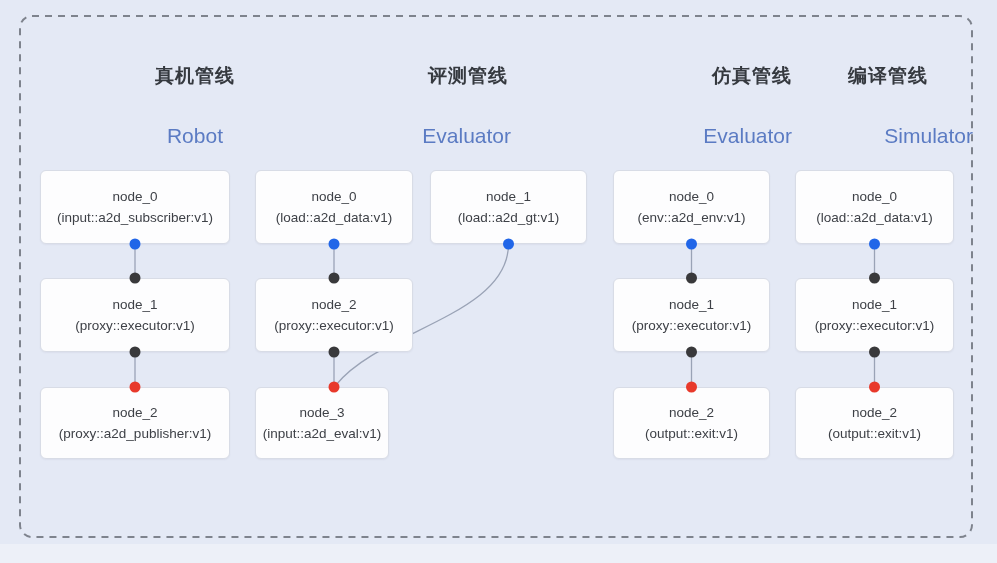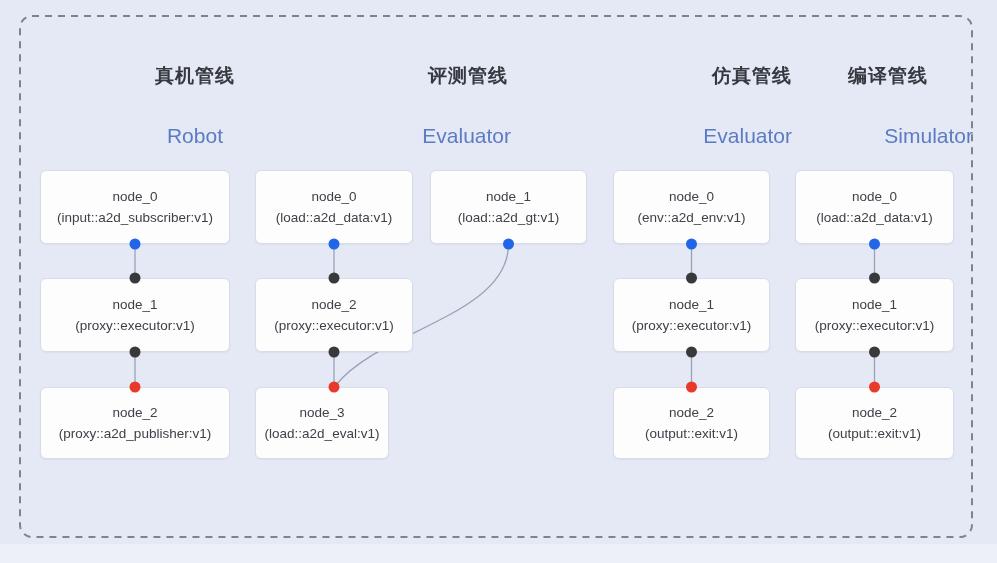--- a/index.html
+++ b/index.html
@@ -126,21 +126,21 @@
     <div class="node" style="left:430px;top:170px;width:157px;height:74px">
       <div class="node-title">node_1</div>
       <div class="node-subtitle">(load::a2d_gt:v1)</div>
     </div>
     <div class="node" style="left:255px;top:278px;width:158px;height:74px">
       <div class="node-title">node_2</div>
       <div class="node-subtitle">(proxy::executor:v1)</div>
     </div>
     <div class="node" style="left:255px;top:387px;width:134px;height:72px">
       <div class="node-title">node_3</div>
-      <div class="node-subtitle">(load::a2d_eval:v1)</div>
+      <div class="node-subtitle">(input::a2d_eval:v1)</div>
     </div>
 
     <div class="node" style="left:613px;top:170px;width:157px;height:74px">
       <div class="node-title">node_0</div>
       <div class="node-subtitle">(env::a2d_env:v1)</div>
     </div>
     <div class="node" style="left:613px;top:278px;width:157px;height:74px">
       <div class="node-title">node_1</div>
       <div class="node-subtitle">(proxy::executor:v1)</div>
     </div>

